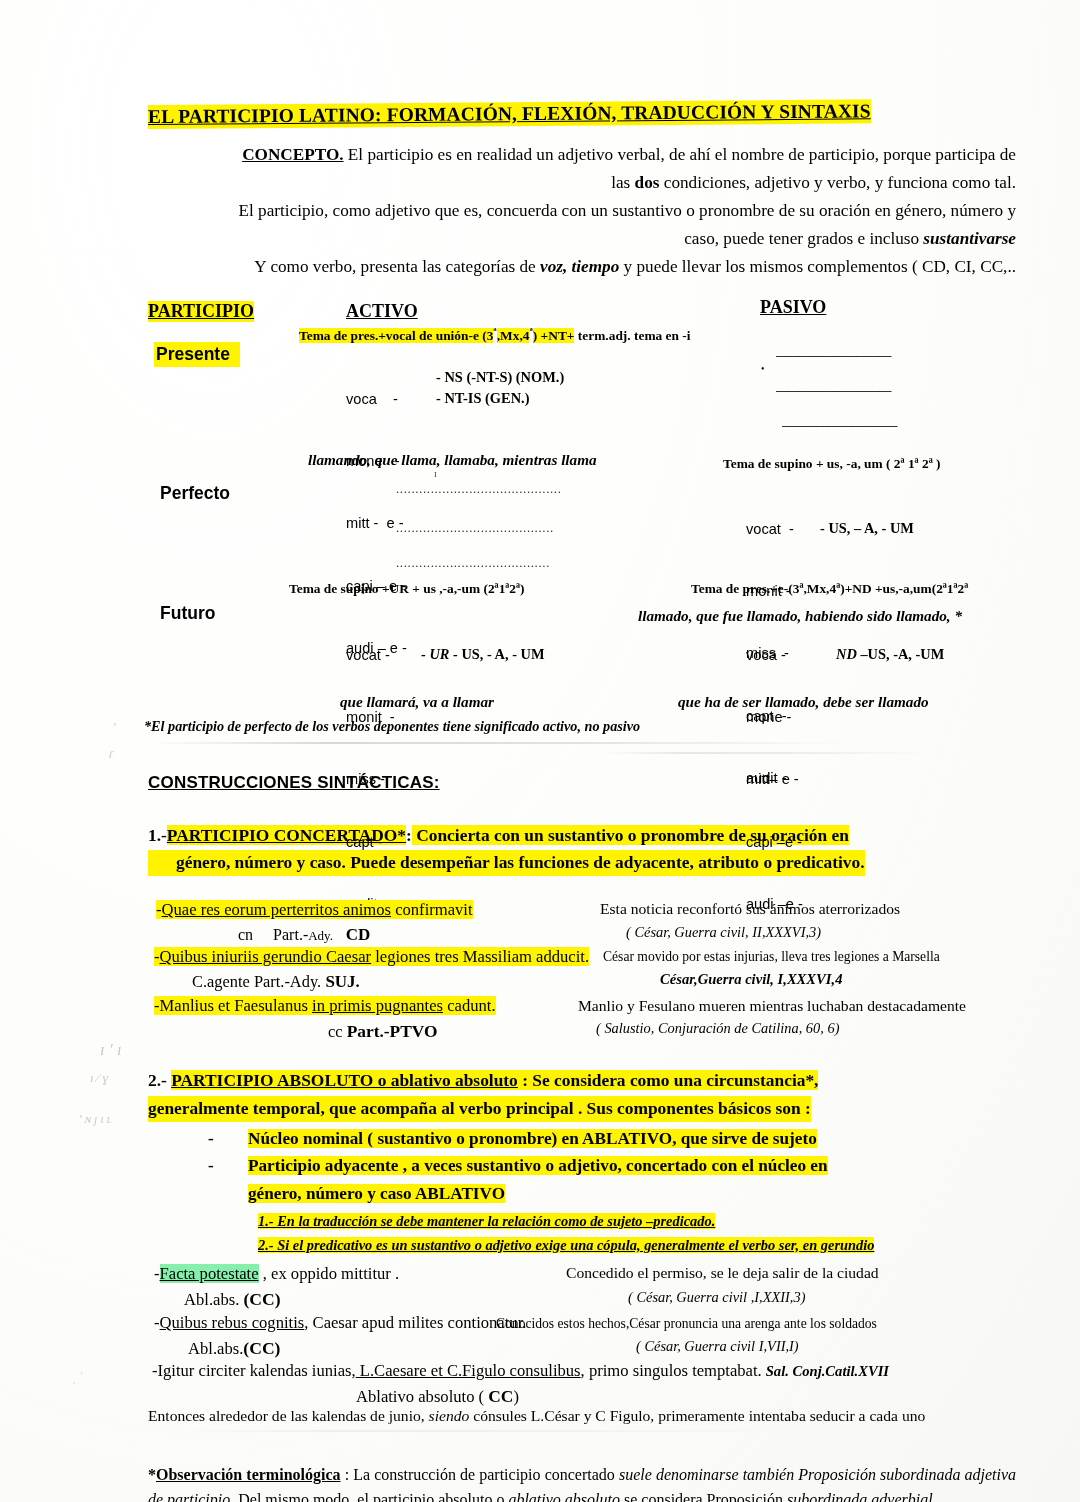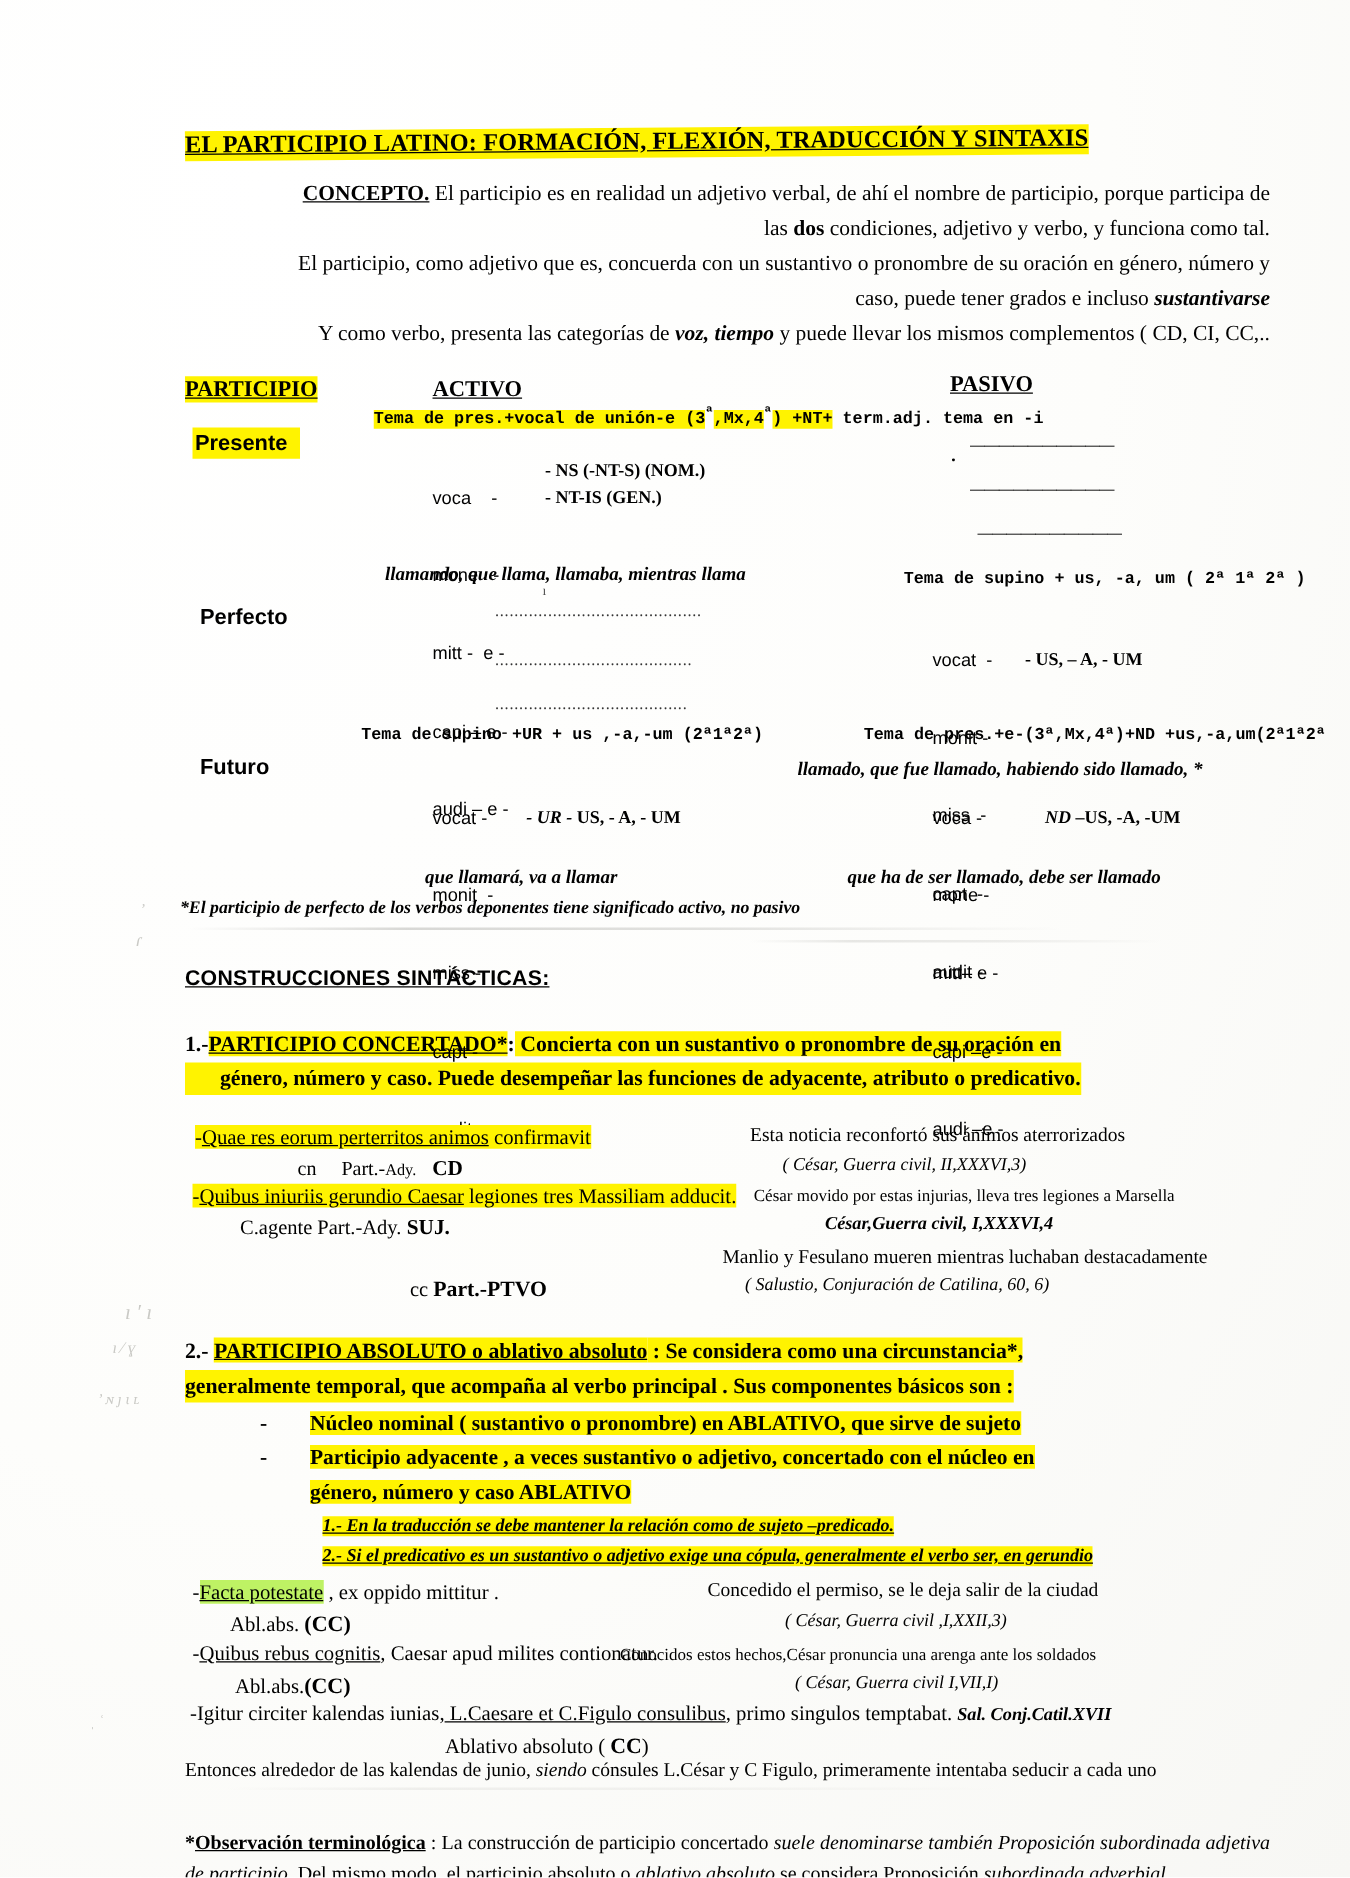--- a/index.html
+++ b/index.html
@@ -30,21 +30,21 @@
     position: absolute;
     left: 148px;
     top: 105px;
     width: 868px;
   }
   .hl {
     background: #fff300;
     box-decoration-break: clone;
     -webkit-box-decoration-break: clone;
   }
-  .hl-soft { background: #bef264; }
+  .hl-soft { background: #86efac; }
   .u { text-decoration: underline; }
   .i { font-style: italic; }
   .b { font-weight: bold; }
 
   
   .doc-title {
     font-size: 19.5px;
     font-weight: bold;
     letter-spacing: .1px;
     line-height: 1.25;
@@ -74,21 +74,21 @@
     font-size: 18px;
     font-weight: bold;
     font-family: "Liberation Serif", serif;
   }
   .row-label {
     font-family: "Liberation Sans", sans-serif;
     font-size: 17.5px;
     font-weight: bold;
   }
   .formula {
-    font-family: Liberation Mono, monospace;
+    font-family: Liberation Serif, serif;
     font-size: 13.4px;
     font-weight: bold;
     white-space: nowrap;
     padding-left: 15px;
   }
   .stem-list {
     font-family: "Liberation Sans", sans-serif;
     font-size: 14.6px;
     line-height: 1.42;
     white-space: pre;
@@ -303,20 +303,23 @@
         <div style="position:absolute; left:452px; top:-1px;" class="trad">Esta noticia reconfortó sus ánimos aterrorizados</div>
         <div style="position:absolute; left:478px; top:24px;" class="cite-plain">( César, Guerra civil, II,XXXVI,3)</div>
 
         <div style="position:absolute; left:6px; top:47px;" class="lat">
           <span class="hl"><span>-</span><span class="u">Quibus iniuriis gerundio Caesar</span><span> legiones tres Massiliam adducit.</span></span>
         </div>
         <div style="position:absolute; left:455px; top:49px;" class="small-an">César movido por estas injurias, lleva tres legiones a Marsella</div>
         <div style="position:absolute; left:44px; top:71px; font-size:16.4px;"><span>C.agente   Part.-Ady.</span><span class="b" style="font-size:17px;"> SUJ.</span></div>
         <div style="position:absolute; left:512px; top:71px;" class="cite">César,Guerra civil, I,XXXVI,4</div>
 
+        <div style="position:absolute; left:6px; top:96px;" class="lat">
+          <span class="hl"><span>-</span><span>Manlius et Faesulanus </span><span class="u">in primis pugnantes</span><span> cadunt.</span></span>
+        </div>
         <div style="position:absolute; left:430px; top:96px;" class="trad">Manlio y Fesulano mueren mientras luchaban destacadamente</div>
         <div style="position:absolute; left:180px; top:120px; font-size:16.4px;"><span>cc     </span><span class="b" style="font-size:17.4px;">Part.-PTVO</span></div>
         <div style="position:absolute; left:448px; top:120px;" class="cite-plain">( Salustio, Conjuración de Catilina, 60, 6)</div>
       </div>
 
       <div class="sec-body" style="margin-top:42px;">
         <div><span>2.- </span><span class="u hl">PARTICIPIO ABSOLUTO o ablativo absoluto</span><span class="hl"> : Se considera como una circunstancia*,</span></div>
         <div class="hl" style="display:inline-block; margin-top:2px;">generalmente temporal, que acompaña al verbo principal . Sus componentes básicos son :</div>
       </div>
 

